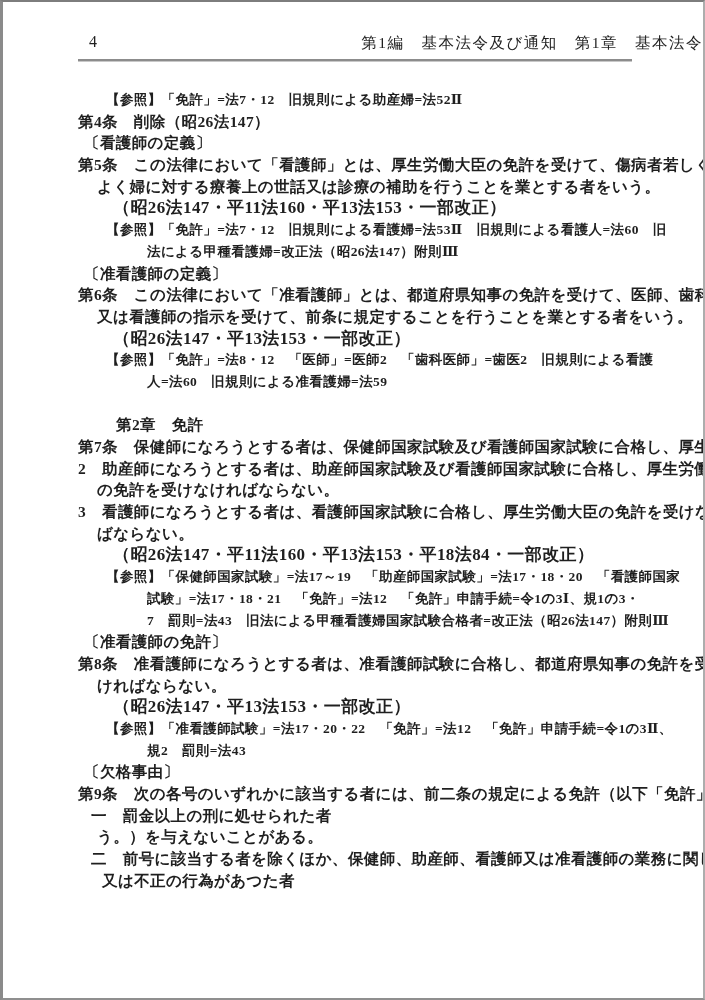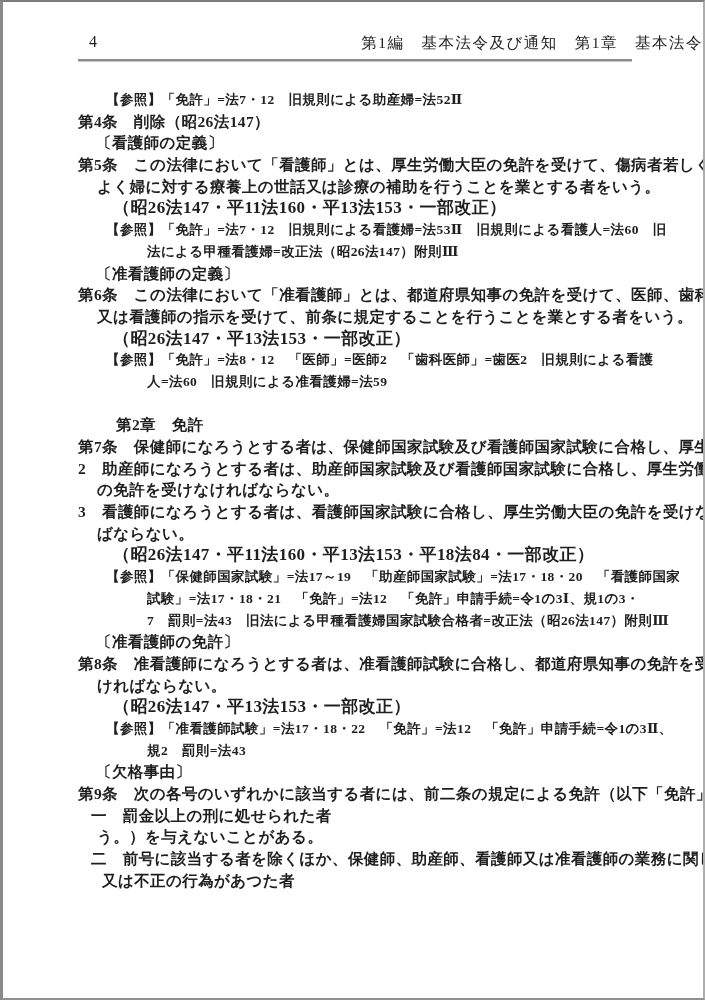--- a/index.html
+++ b/index.html
@@ -41,21 +41,21 @@
     height:21.7px;line-height:21.7px;
     white-space:nowrap;
     font-size:15.5px;
     letter-spacing:0.4px;
   }
   
   .t-art{padding-left:0;}
   
   .t-art2{padding-left:19px;}
   
-  .t-bracket{padding-left:6px;margin-left:12px;}
+  .t-bracket{padding-left:6px;}
   
   .t-chapter{padding-left:38px;}
   
   .t-amend{padding-left:35px;font-size:17px;}
   
   .t-ref{padding-left:28px;font-size:13.5px;}
   .t-ref2{padding-left:69px;font-size:13.5px;}
   
   .t-item{padding-left:13px;}
   .t-item2{padding-left:24px;}
@@ -93,21 +93,21 @@
       <div class="line t-art">3　看護師になろうとする者は、看護師国家試験に合格し、厚生労働大臣の免許を受けなけれ</div>
       <div class="line t-art2">ばならない。</div>
       <div class="line t-amend">（昭26法147・平11法160・平13法153・平18法84・一部改正）</div>
       <div class="line t-ref">【参照】「保健師国家試験」=法17～19　「助産師国家試験」=法17・18・20　「看護師国家</div>
       <div class="line t-ref2">試験」=法17・18・21　「免許」=法12　「免許」申請手続=令1の3Ⅰ、規1の3・</div>
       <div class="line t-ref2">7　罰則=法43　旧法による甲種看護婦国家試験合格者=改正法（昭26法147）附則Ⅲ</div>
       <div class="line t-bracket">〔准看護師の免許〕</div>
       <div class="line t-art">第8条　准看護師になろうとする者は、准看護師試験に合格し、都道府県知事の免許を受けな</div>
       <div class="line t-art2">ければならない。</div>
       <div class="line t-amend">（昭26法147・平13法153・一部改正）</div>
-      <div class="line t-ref">【参照】「准看護師試験」=法17・18・22　「免許」=法12　「免許」申請手続=令1の3Ⅱ、</div>
+      <div class="line t-ref">【参照】「准看護師試験」=法17・20・22　「免許」=法12　「免許」申請手続=令1の3Ⅱ、</div>
       <div class="line t-ref2">規2　罰則=法43</div>
       <div class="line t-bracket">〔欠格事由〕</div>
       <div class="line t-art">第9条　次の各号のいずれかに該当する者には、前二条の規定による免許（以下「免許」とい</div>
       <div class="line t-item">一　罰金以上の刑に処せられた者</div>
       <div class="line t-art2">う。）を与えないことがある。</div>
       <div class="line t-item">二　前号に該当する者を除くほか、保健師、助産師、看護師又は准看護師の業務に関し犯罪</div>
       <div class="line t-item2">又は不正の行為があつた者</div>
     </div>
 </div>
 

